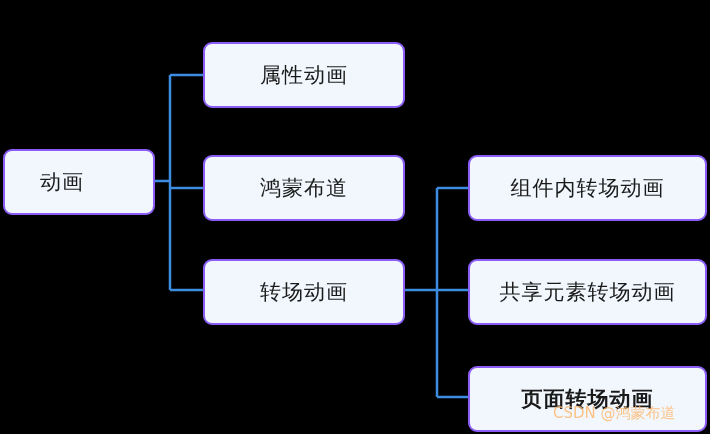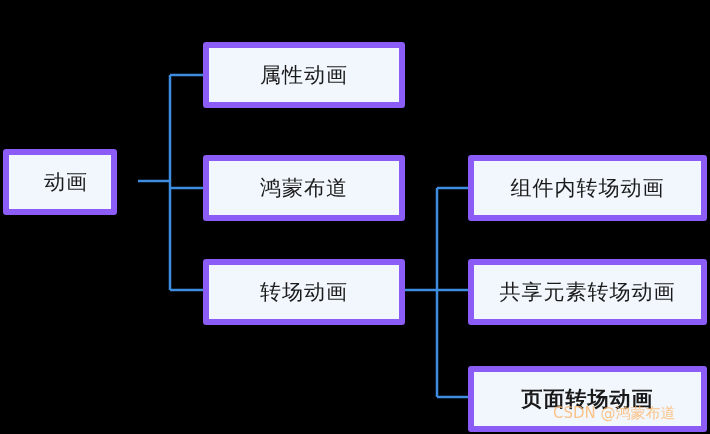--- a/index.html
+++ b/index.html
@@ -19,34 +19,34 @@
     position: absolute;
     left: 0;
     top: 0;
     width: 710px;
     height: 434px;
   }
   .node {
     position: absolute;
     box-sizing: border-box;
     background: #f1f7fd;
-    border: 6px solid #8b5cf6;
-    border-radius: 3px;
+    border: 2px solid #8b5cf6;
+    border-radius: 9px;
     display: flex;
     align-items: center;
     justify-content: center;
     color: #1a1a1a;
     font-size: 21px;
     letter-spacing: 1px;
     white-space: nowrap;
   }
   .node-root {
     left: 3px;
     top: 149px;
-    width: 114px;
+    width: 152px;
     height: 66px;
     justify-content: flex-start;
     padding-left: 35px;
   }
   .node-mid {
     left: 203px;
     width: 202px;
     height: 66px;
   }
   .node-mid-1 { top: 42px; }

